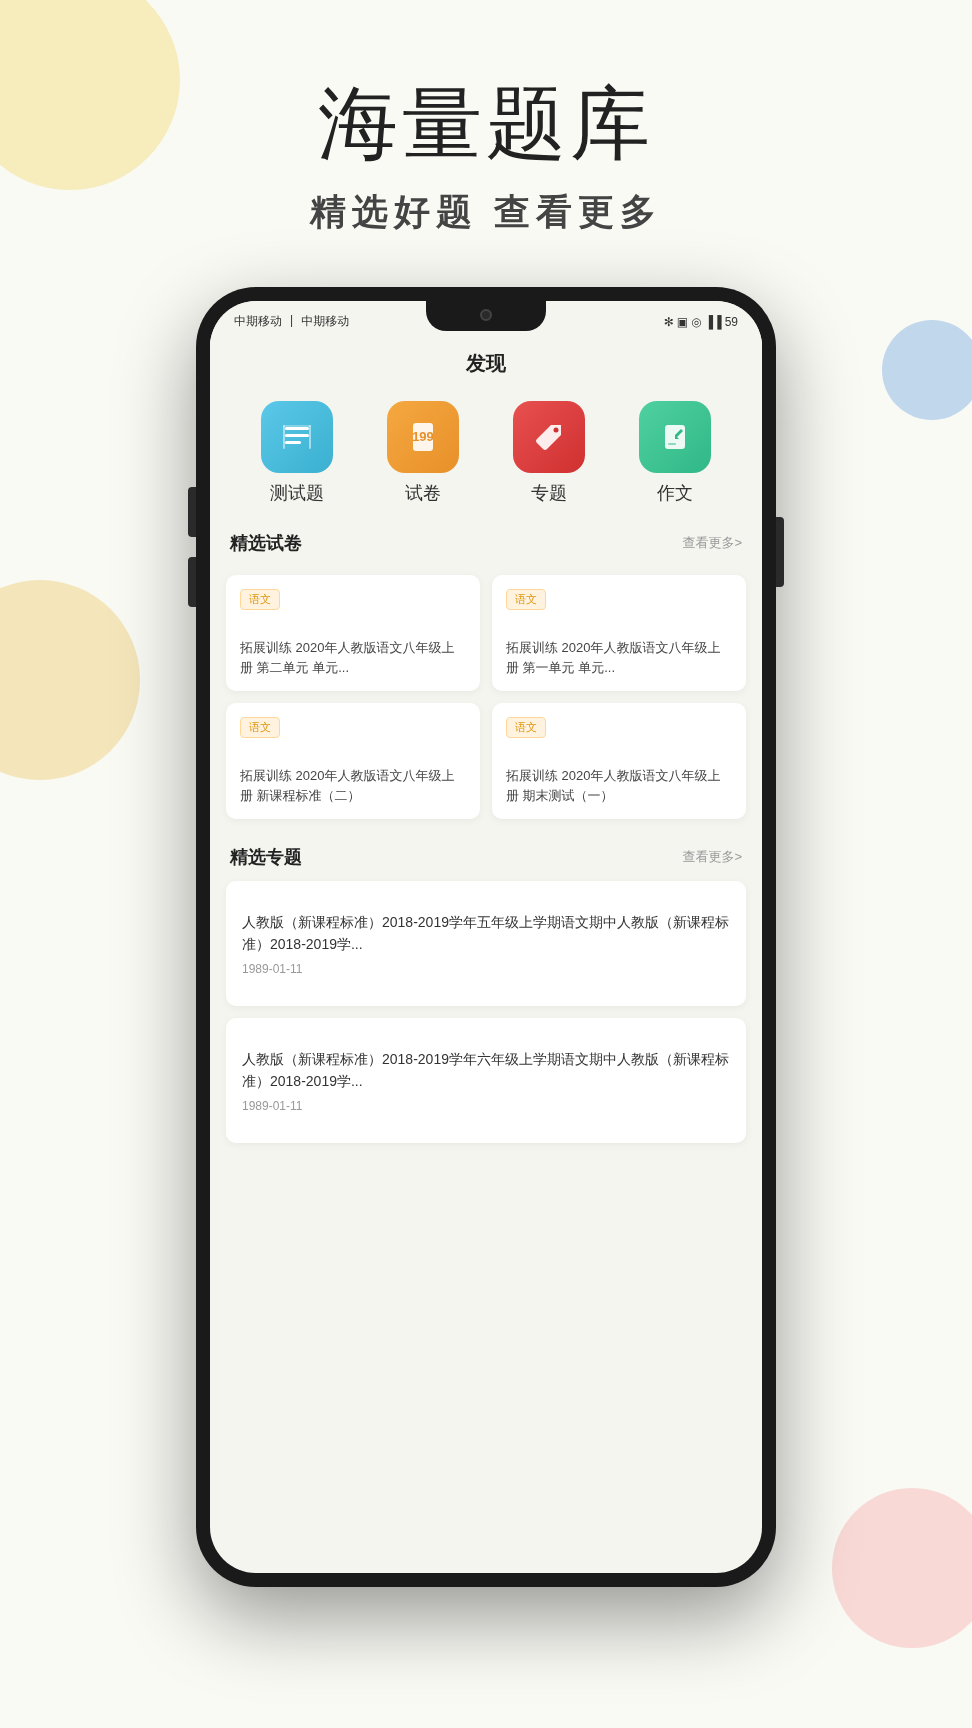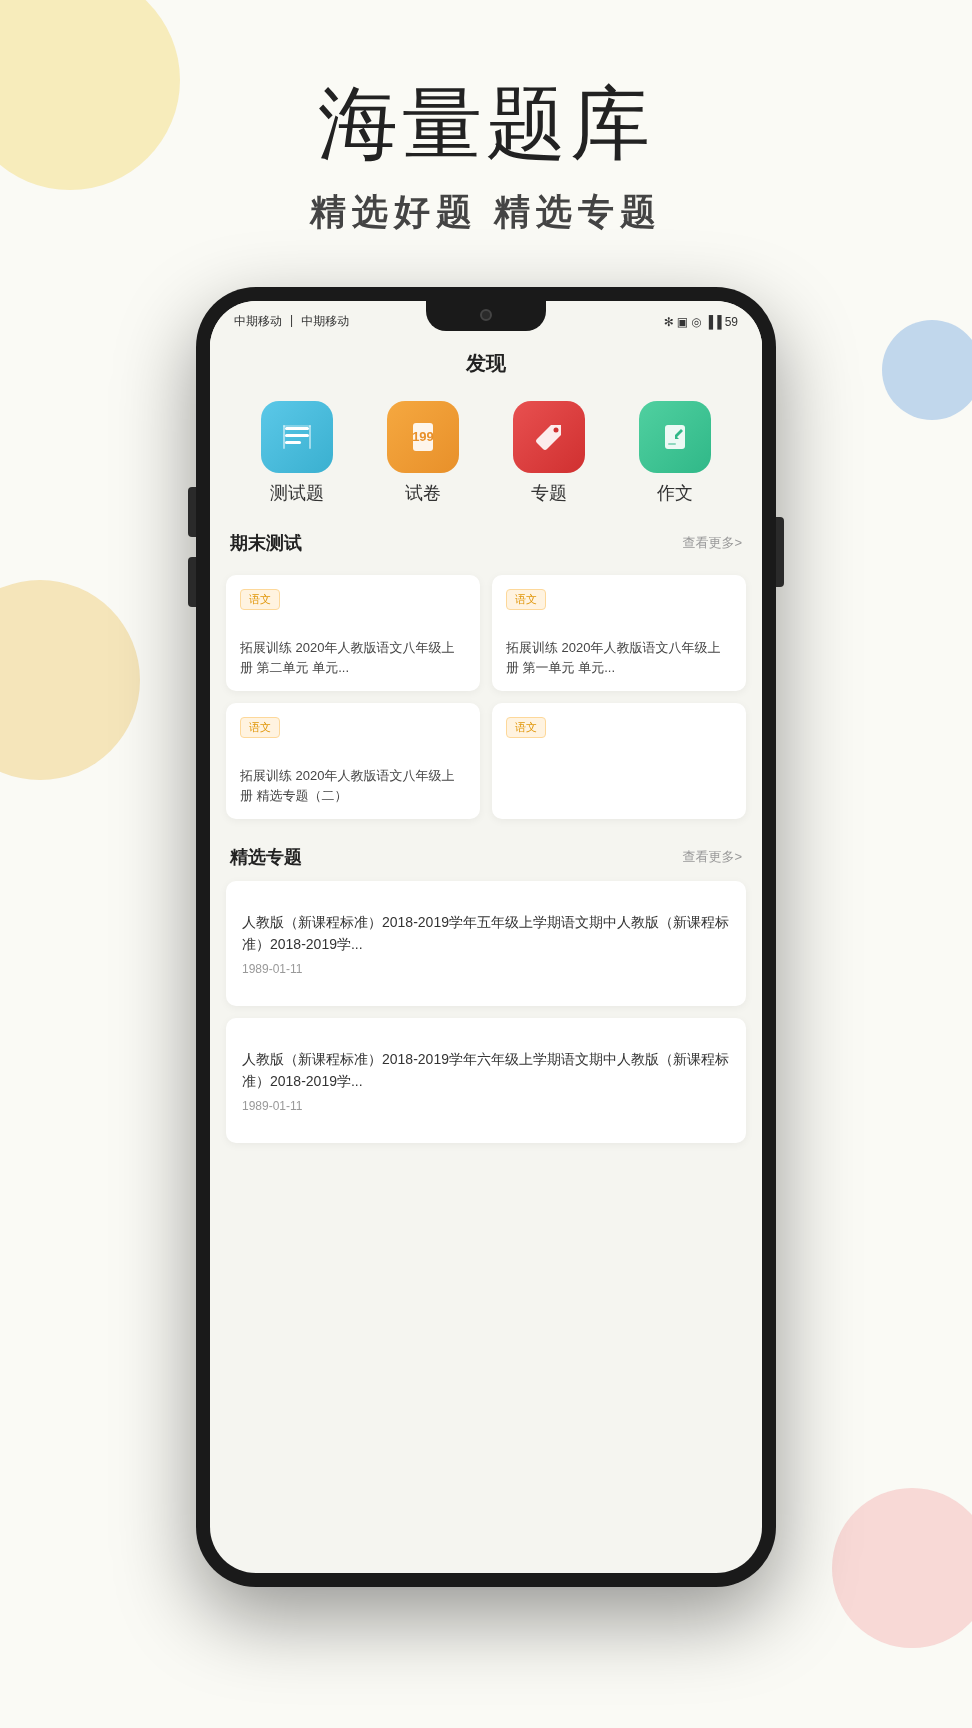--- a/index.html
+++ b/index.html
@@ -305,21 +305,21 @@
 </head>
 <body>
 
 <div class="bg-shape-yellow-top"></div>
 <div class="bg-shape-yellow-bottom"></div>
 <div class="bg-shape-blue"></div>
 <div class="bg-shape-pink"></div>
 
 <div class="hero-section">
   <div class="hero-title">海量题库</div>
-  <div class="hero-subtitle">精选好题  精选专题</div>
+  <div class="hero-subtitle">精选好题  查看更多</div>
 </div>
 
 <div class="phone-wrapper">
   <div class="phone-frame">
 
     <div class="phone-button-volume"></div>
     <div class="phone-button-volume2"></div>
     <div class="phone-button-power"></div>
 
     <div class="phone-screen">
@@ -394,39 +394,40 @@
                 <rect x="10" y="8" width="20" height="24" rx="3" fill="white" opacity="0.9"></rect>
                 <path d="M22 20 L28 14 L26 12 L20 18 L20 22 L24 22 Z" fill="#30b888"></path>
                 <rect x="13" y="26" width="8" height="2" rx="1" fill="#30b888" opacity="0.5"></rect>
               </svg>
             </div>
             <span class="category-label">作文</span>
           </div>
         </div>
 
         <div class="section-header">
-          <span class="section-title">期末测试</span>
+          <span class="section-title">精选试卷</span>
           <span class="section-more">查看更多&gt;</span>
         </div>
 
         <div class="card-grid">
           <div class="card">
             <div class="card-tag">语文</div>
             <div class="card-text">拓展训练 2020年人教版语文八年级上册 第二单元 单元...</div>
           </div>
           <div class="card">
             <div class="card-tag">语文</div>
             <div class="card-text">拓展训练 2020年人教版语文八年级上册 第一单元 单元...</div>
           </div>
           <div class="card">
             <div class="card-tag">语文</div>
-            <div class="card-text">拓展训练 2020年人教版语文八年级上册 精选专题（二）</div>
+            <div class="card-text">拓展训练 2020年人教版语文八年级上册 新课程标准（二）</div>
           </div>
           <div class="card">
             <div class="card-tag">语文</div>
+            <div class="card-text">拓展训练 2020年人教版语文八年级上册 期末测试（一）</div>
           </div>
         </div>
 
         <div class="topics-section">
           <div class="section-header">
             <span class="section-title">精选专题</span>
             <span class="section-more">查看更多&gt;</span>
           </div>
 
           <div class="topic-item">

